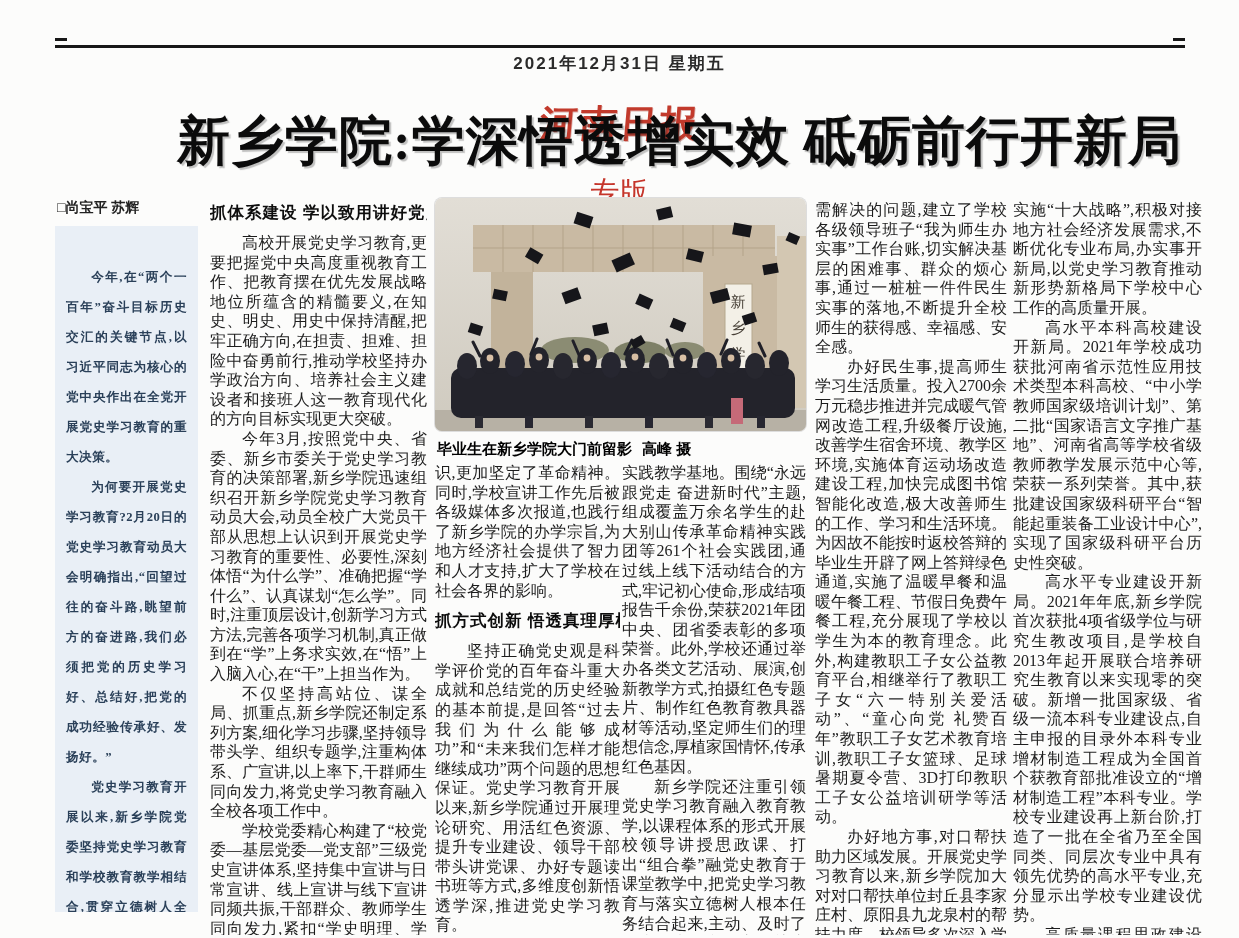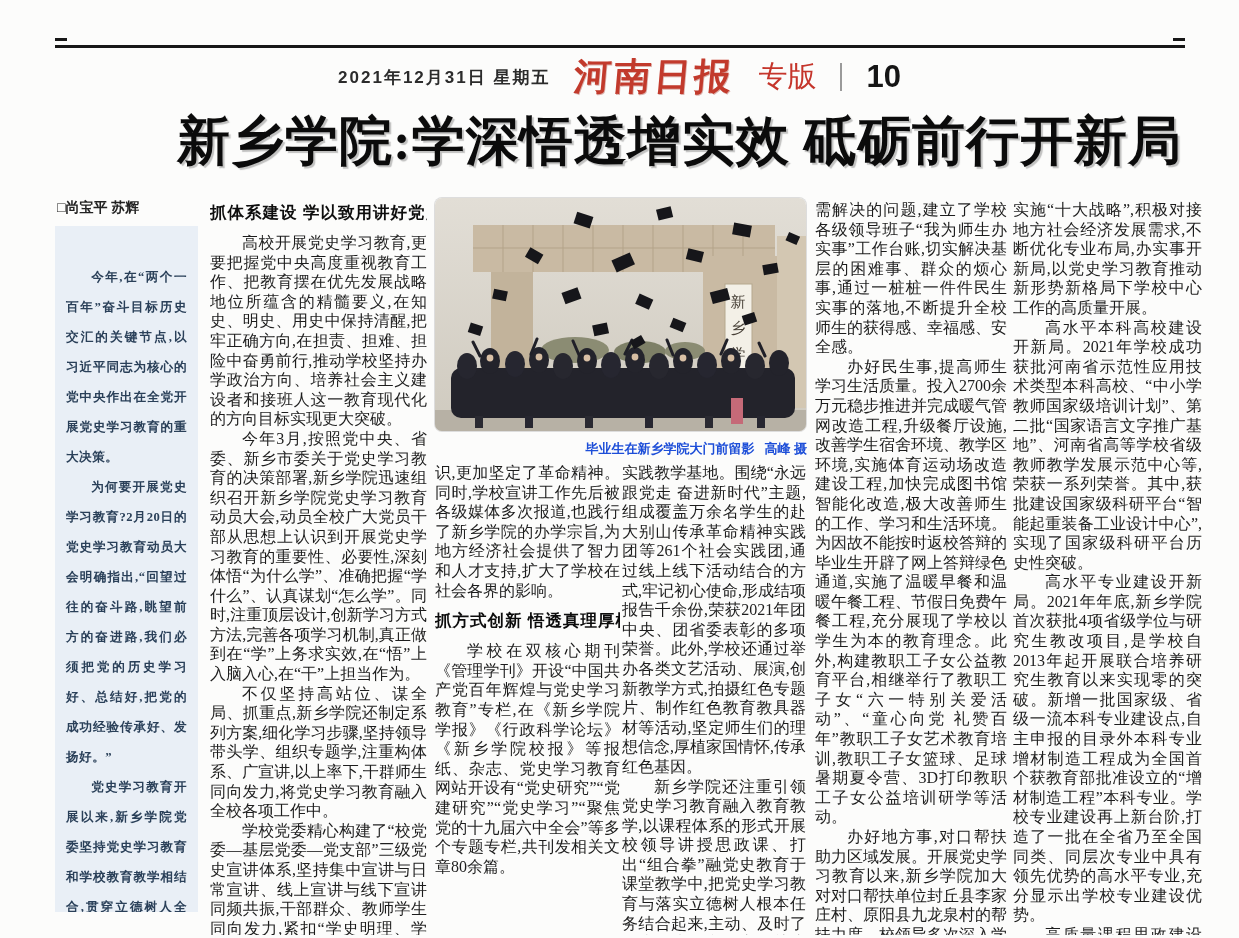--- a/index.html
+++ b/index.html
@@ -1,21 +1,21 @@
 <!DOCTYPE html>
 <html><head>
 <meta charset="utf-8">
 <style>
   html,body{margin:0;padding:0;background:#e8e8e8;}
   .page{position:relative;width:1239px;height:938px;background:#fcfcfb;overflow:hidden;
         font-family:"Liberation Serif",serif;color:#1e1e1e;}
   .top-rule{position:absolute;left:55px;top:45px;width:1130px;height:3px;background:#171717;}
   .tick{position:absolute;background:#171717;}
   .header-row{position:absolute;top:52px;left:0;width:100%;display:flex;justify-content:center;
-              align-items:center;gap:24px;}
+              align-items:center;gap:24px;flex-direction:column;}
   .header-date{font-family:"Liberation Sans",sans-serif;font-size:17px;font-weight:600;
                color:#2b2b2b;letter-spacing:2px;}
   .masthead{font-size:37px;font-weight:bold;color:#c23a2c;letter-spacing:3px;
             transform:skewX(-5deg);text-shadow:1px 1px 0 rgba(160,40,30,.35);}
   .section-label{font-family:"Liberation Sans",sans-serif;font-size:29px;font-weight:normal;color:#c5352b;}
   .pageno-divider{width:2px;height:28px;background:#9a9a9a;}
   .page-no{font-family:"Liberation Sans",sans-serif;font-size:31px;font-weight:bold;color:#151515;}
   .headline{position:absolute;top:106px;left:58px;width:1124px;text-align:right;
             font-size:53px;font-weight:900;color:#0b0b0b;letter-spacing:1px;
             text-shadow:2px 2px 1px rgba(40,40,40,.28);white-space:nowrap;}
@@ -32,21 +32,21 @@
   #col5{left:815px;top:200px;width:192px;height:735px;}
   #col6{left:1013px;top:200px;width:189px;height:735px;}
   .col p{margin:0;text-indent:2em;font-size:16px;line-height:19.6px;text-align:justify;color:#1d1d1d;}
   .col p.no-indent{text-indent:0;}
   .col h3{margin:10px 0 9px;font-family:"Liberation Sans",sans-serif;font-size:16.5px;
           font-weight:bold;color:#0d0d0d;text-align:center;letter-spacing:1px;white-space:nowrap;}
   #col2 h3:first-child{margin-top:2px;}
   .photo-wrap{position:absolute;left:435px;top:198px;width:371px;height:233px;border-radius:7px;
               overflow:hidden;box-shadow:0 0 0 1px #ddd;}
   .photo-caption{position:absolute;left:437px;top:440px;width:370px;font-family:"Liberation Sans",sans-serif;
-                 font-size:13px;color:#1d4ed8;font-weight:600;text-align:right;}
+                 font-size:15px;color:#000000;font-weight:600;}
   .photo-caption .credit{font-weight:800;margin-left:10px;}
 </style>
 </head>
 <body>
 
 <div class="page">
 
   <div class="top-rule"></div>
   <div class="tick" style="left:55px;top:38px;width:12px;height:3px;"></div>
   <div class="tick" style="left:1173px;top:38px;width:12px;height:3px;"></div>
@@ -159,20 +159,21 @@
     </svg>
   </div>
 
   <div class="photo-caption">
     <span>毕业生在新乡学院大门前留影</span><span class="credit">高峰 摄</span>
   </div>
 
   <div class="col" id="col3">
       <p class="no-indent">识,更加坚定了革命精神。同时,学校宣讲工作先后被各级媒体多次报道,也践行了新乡学院的办学宗旨,为地方经济社会提供了智力和人才支持,扩大了学校在社会各界的影响。</p>
       <h3>抓方式创新 悟透真理厚植思想</h3>
+      <p>坚持正确党史观是科学评价党的百年奋斗重大成就和总结党的历史经验的基本前提,是回答“过去我们为什么能够成功”和“未来我们怎样才能继续成功”两个问题的思想保证。党史学习教育开展以来,新乡学院通过开展理论研究、用活红色资源、提升专业建设、领导干部带头讲党课、办好专题读书班等方式,多维度创新悟透学深,推进党史学习教育。</p>
       <p>学校在双核心期刊《管理学刊》开设“中国共产党百年辉煌与党史学习教育”专栏,在《新乡学院学报》《行政科学论坛》《新乡学院校报》等报纸、杂志、党史学习教育网站开设有“党史研究”“党建研究”“党史学习”“聚焦党的十九届六中全会”等多个专题专栏,共刊发相关文章80余篇。</p>
     </div>
   <div class="col" id="col4">
       <p class="no-indent">实践教学基地。围绕“永远跟党走 奋进新时代”主题,组成覆盖万余名学生的赴大别山传承革命精神实践团等261个社会实践团,通过线上线下活动结合的方式,牢记初心使命,形成结项报告千余份,荣获2021年团中央、团省委表彰的多项荣誉。此外,学校还通过举办各类文艺活动、展演,创新教学方式,拍摄红色专题片、制作红色教育教具器材等活动,坚定师生们的理想信念,厚植家国情怀,传承红色基因。</p>
       <p>新乡学院还注重引领党史学习教育融入教育教学,以课程体系的形式开展校领导讲授思政课、打出“组合拳”融党史教育于课堂教学中,把党史学习教育与落实立德树人根本任务结合起来,主动、及时了解掌握青年兴趣点、关注点、困惑点,在党史学习教育中呼应青年关切、关照青年成长,激发学习兴趣,使学习入脑入心,把学史成效真正转化为推动学校教育教学工作高质量发展的强大动力,助力青年成长成才。</p>
     </div>
   <div class="col" id="col5">
       <p class="no-indent">需解决的问题,建立了学校各级领导班子“我为师生办实事”工作台账,切实解决基层的困难事、群众的烦心事,通过一桩桩一件件民生实事的落地,不断提升全校师生的获得感、幸福感、安全感。</p>
       <p>办好民生事,提高师生学习生活质量。投入2700余万元稳步推进并完成暖气管网改造工程,升级餐厅设施,改善学生宿舍环境、教学区环境,实施体育运动场改造建设工程,加快完成图书馆智能化改造,极大改善师生的工作、学习和生活环境。为因故不能按时返校答辩的毕业生开辟了网上答辩绿色通道,实施了温暖早餐和温暖午餐工程、节假日免费午餐工程,充分展现了学校以学生为本的教育理念。此外,构建教职工子女公益教育平台,相继举行了教职工子女“六一特别关爱活动”、“童心向党 礼赞百年”教职工子女艺术教育培训,教职工子女篮球、足球暑期夏令营、3D打印教职工子女公益培训研学等活动。</p>
       <p>办好地方事,对口帮扶助力区域发展。开展党史学习教育以来,新乡学院加大对对口帮扶单位封丘县李家庄村、原阳县九龙泉村的帮扶力度。校领导多次深入学校灾后重建的对口帮扶单位卫辉市阁天村调研受灾情况,派出帮扶工作组支持该村灾后重建,组织村民积极开展自救,早日复工复产,恢复正常生活秩序。近日,学校及相关同志分别作为支持卫辉市灾后重建结对帮扶工作突出贡献单位和先进个人受到中共新乡市委、新乡市人民政府的通报表扬。</p>

